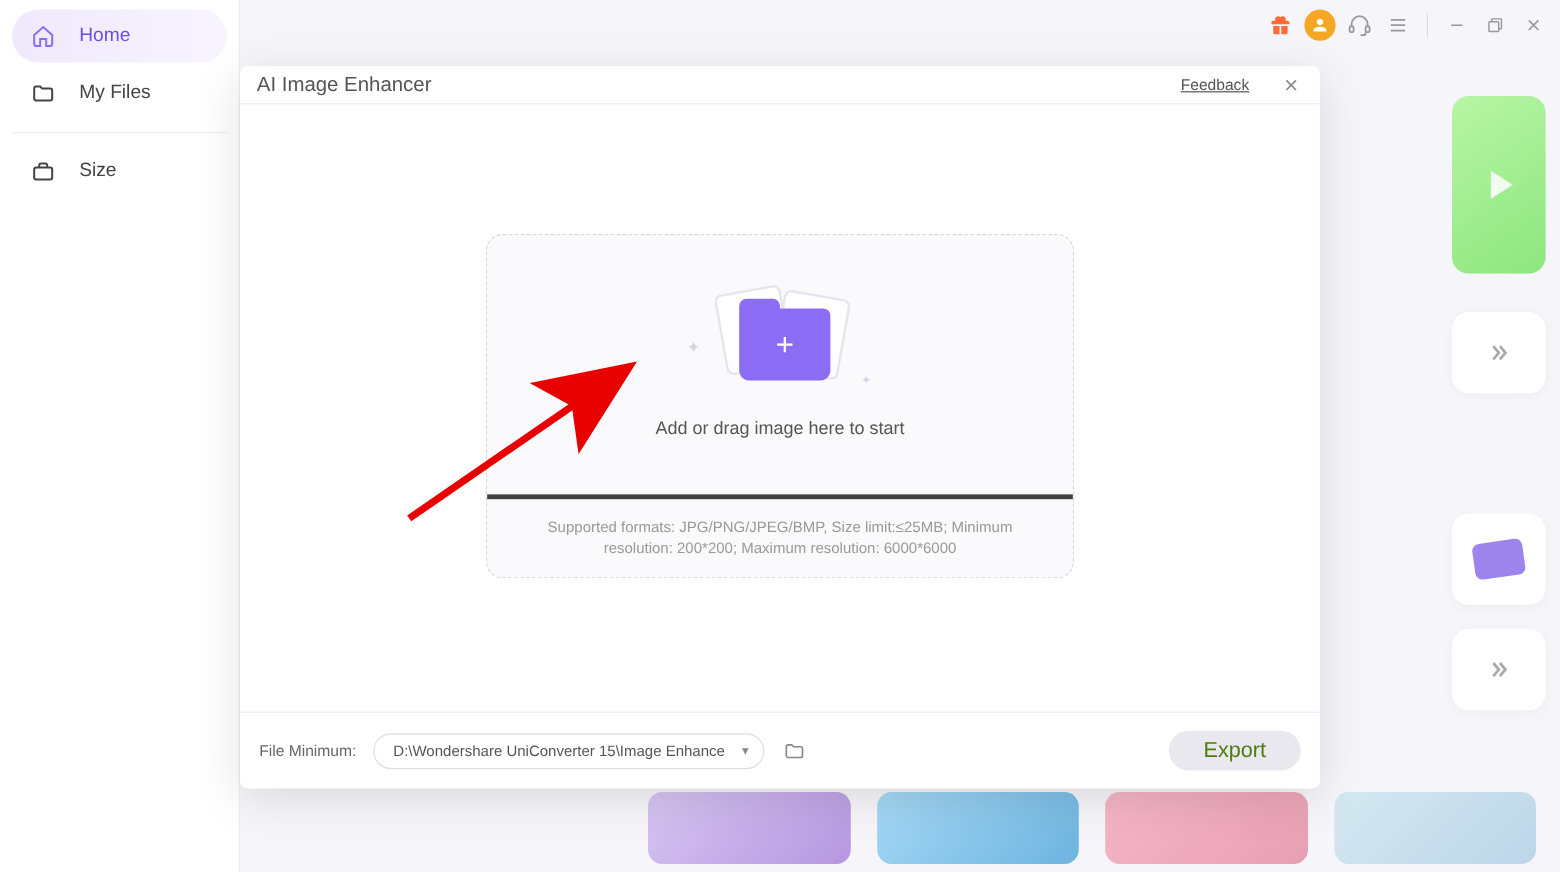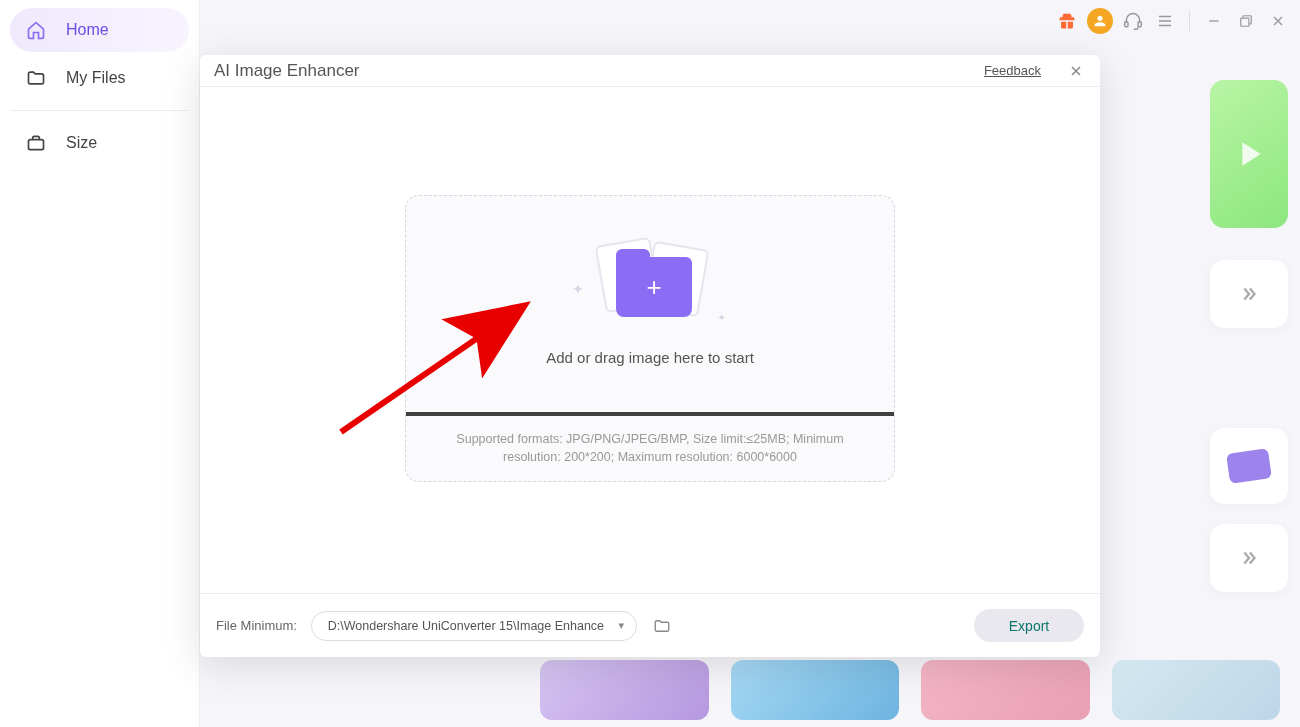--- a/index.html
+++ b/index.html
@@ -57,21 +57,21 @@
     .dz-text { font-size: 15px; color: #555; }
     .dz-bot { border-top: 4px solid #404040; padding: 14px 28px; font-size: 12.5px; color: #999; text-align: center; line-height: 1.5; }
     
     .arrow { position: absolute; left: 335px; top: 298px; z-index: 11; pointer-events: none; }
     
     .dlg-footer { position: absolute; left: 0; right: 0; bottom: 0; height: 64px; border-top: 1px solid #eee; display: flex; align-items: center; padding: 0 16px; gap: 14px; }
     .lbl { font-size: 13px; color: #666; }
     .path-select { flex: 0 0 326px; height: 30px; border: 1px solid #ddd; border-radius: 16px; padding: 0 30px 0 14px; font-size: 12.5px; color: #555; background: #fff; position: relative; display: flex; align-items: center; cursor: pointer; justify-content: center; }
     .path-select::after { content:'▾'; position: absolute; right: 12px; color: #888; font-size: 11px; }
     .folder-btn { width: 22px; height: 22px; color: #888; cursor: pointer; display: flex; align-items: center; justify-content: center; }
-    .export-btn { margin-left: auto; width: 110px; height: 33px; border-radius: 17px; background: #e8e8ee; color: #0f766e; font-size: 14px; display: flex; align-items: center; justify-content: center; cursor: not-allowed; border: none; }
+    .export-btn { margin-left: auto; width: 110px; height: 33px; border-radius: 17px; background: #e8e8ee; color: #4d7c0f; font-size: 18px; display: flex; align-items: center; justify-content: center; cursor: not-allowed; border: none; }
   </style>
 </head>
 <body>
 
 <div class="window-controls">
   <span class="wc-icon gift">
     <svg viewBox="0 0 24 24" width="18" height="18" fill="currentColor">
         <path d="M20 7h-2.3c.2-.5.3-1 .3-1.5C18 3.6 16.4 2 14.5 2c-1.3 0-2.4.7-3 1.8L12 5l.5-1.2C11.9 2.7 10.8 2 9.5 2 7.6 2 6 3.6 6 5.5c0 .5.1 1 .3 1.5H4c-1.1 0-2 .9-2 2v2h20V9c0-1.1-.9-2-2-2zM4 20c0 1.1.9 2 2 2h5v-9H4v7zm9 2h5c1.1 0 2-.9 2-2v-7h-7v9z"></path>
       </svg>
   </span>

